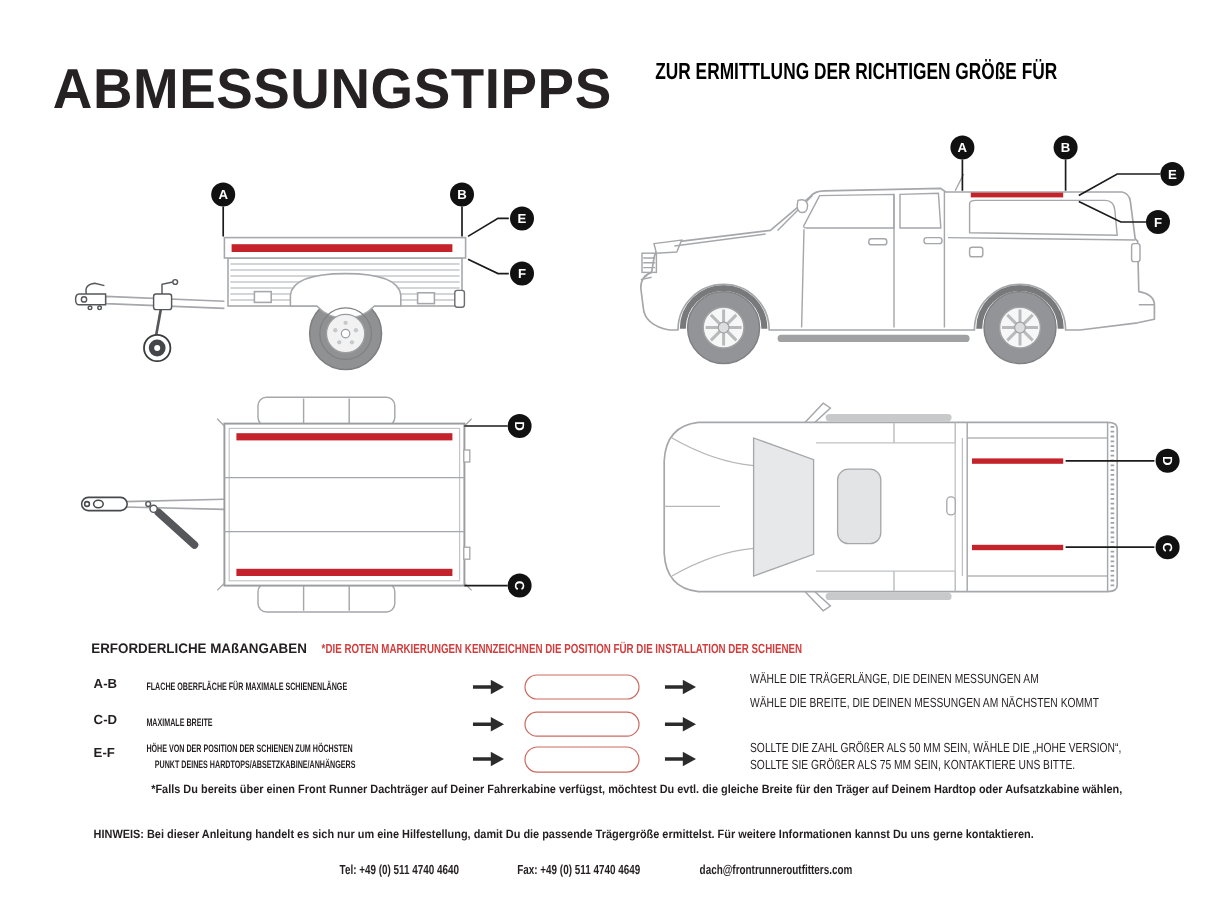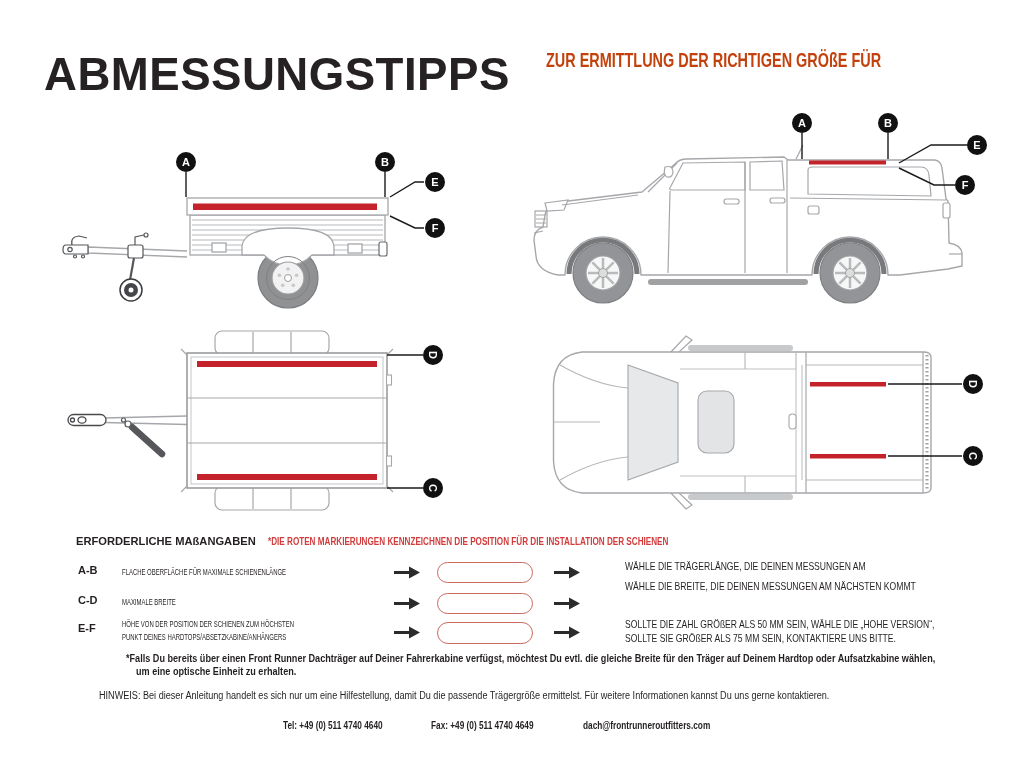--- a/index.html
+++ b/index.html
@@ -2,39 +2,39 @@
 <html><head>
 <meta charset="utf-8">
 <style>
   html,body{margin:0;padding:0;background:#fff;}
   body{width:1024px;height:768px;position:relative;overflow:hidden;
        font-family:"Liberation Sans",sans-serif;color:#231f20;}
   .abs{position:absolute;}
   .cx{display:inline-block;transform-origin:0 0;white-space:nowrap;}
   .page-title{left:44px;top:50px;font-size:47px;font-weight:bold;color:#262224;
               line-height:1;transform:scaleX(.97);transform-origin:0 0;white-space:nowrap;letter-spacing:.5px;}
-  .subtitle{left:546px;top:50px;font-size:19.5px;font-weight:bold;line-height:21.5px;color:#c2410c;}
+  .subtitle{left:546px;top:50px;font-size:19.5px;font-weight:bold;line-height:21.5px;color:#000000;}
   .subtitle .cx{transform:scaleX(.74);}
   .fig{position:absolute;}
   .m-heading{left:76px;top:535px;font-size:11.5px;font-weight:bold;}
   .m-heading .cx{transform:scaleX(.97);}
   .m-rednote{left:268px;top:535px;font-size:11px;font-weight:bold;color:#d23c3c;}
   .m-rednote .cx{transform:scaleX(.74);}
   .rowkey{font-size:11px;font-weight:bold;}
-  .rowdesc{font-size:9px;font-weight:normal;line-height:12.5px;}
+  .rowdesc{font-size:9px;font-weight:bold;line-height:12.5px;text-align:right;}
   .rowdesc .cx{transform:scaleX(.66);}
   .rowresult{font-size:11px;font-weight:normal;line-height:13.5px;}
   .rowresult .cx{transform:scaleX(.78);}
   .pill{position:absolute;left:437px;width:94px;height:19px;border:1.4px solid #c96a5f;
         border-radius:11px;background:#fff;}
   .arrow{position:absolute;width:26px;height:13px;}
   .footnote{left:78px;top:652px;font-size:10px;font-weight:bold;line-height:13px;margin-left:48px;}
   .footnote .cx{transform:scaleX(.91);}
   .fn2{margin-left:10px;}
-  .hinweis{left:78px;top:690px;font-size:10px;font-weight:normal;margin-left:21px;}
+  .hinweis{left:78px;top:690px;font-size:10px;font-weight:bold;}
   .hinweis .cx{transform:scaleX(.91);}
   .contact-item{position:absolute;top:719px;font-size:11px;font-weight:bold;}
   .contact-item .cx{transform:scaleX(.75);}
   svg text{font-family:"Liberation Sans",sans-serif;}
 </style>
 </head>
 <body>
 
 <div class="abs page-title">ABMESSUNGSTIPPS</div>
 <div class="abs subtitle">
@@ -290,21 +290,20 @@
   <line x1="0" y1="6.5" x2="16" y2="6.5" stroke="#2b2b2b" stroke-width="3"></line>
   <polygon points="15,0.5 26,6.5 15,12.5" fill="#2b2b2b"></polygon>
 </svg>
 <div class="abs rowresult" style="left:625px;top:618px">
   <div><span class="cx">SOLLTE DIE ZAHL GRÖßER ALS 50 MM SEIN, WÄHLE DIE „HOHE VERSION“,</span></div>
   <div><span class="cx">SOLLTE SIE GRÖßER ALS 75 MM SEIN, KONTAKTIERE UNS BITTE.</span></div>
 </div>
 
 <div class="abs footnote">
   <div><span class="cx">*Falls Du bereits über einen Front Runner Dachträger auf Deiner Fahrerkabine verfügst, möchtest Du evtl. die gleiche Breite für den Träger auf Deinem Hardtop oder Aufsatzkabine wählen,</span></div>
-  <div class="fn2"><span class="cx">um eine optische Einheit zu erhalten.</span></div>
 </div>
 <div class="abs hinweis">
   <span class="cx">HINWEIS: Bei dieser Anleitung handelt es sich nur um eine Hilfestellung, damit Du die passende Trägergröße ermittelst. Für weitere Informationen kannst Du uns gerne kontaktieren.</span>
 </div>
 
 <div class="contact-item" style="left:283px">
   <span class="cx">Tel: +49 (0) 511 4740 4640</span>
 </div>
 <div class="contact-item" style="left:431px">
   <span class="cx">Fax: +49 (0) 511 4740 4649</span>

